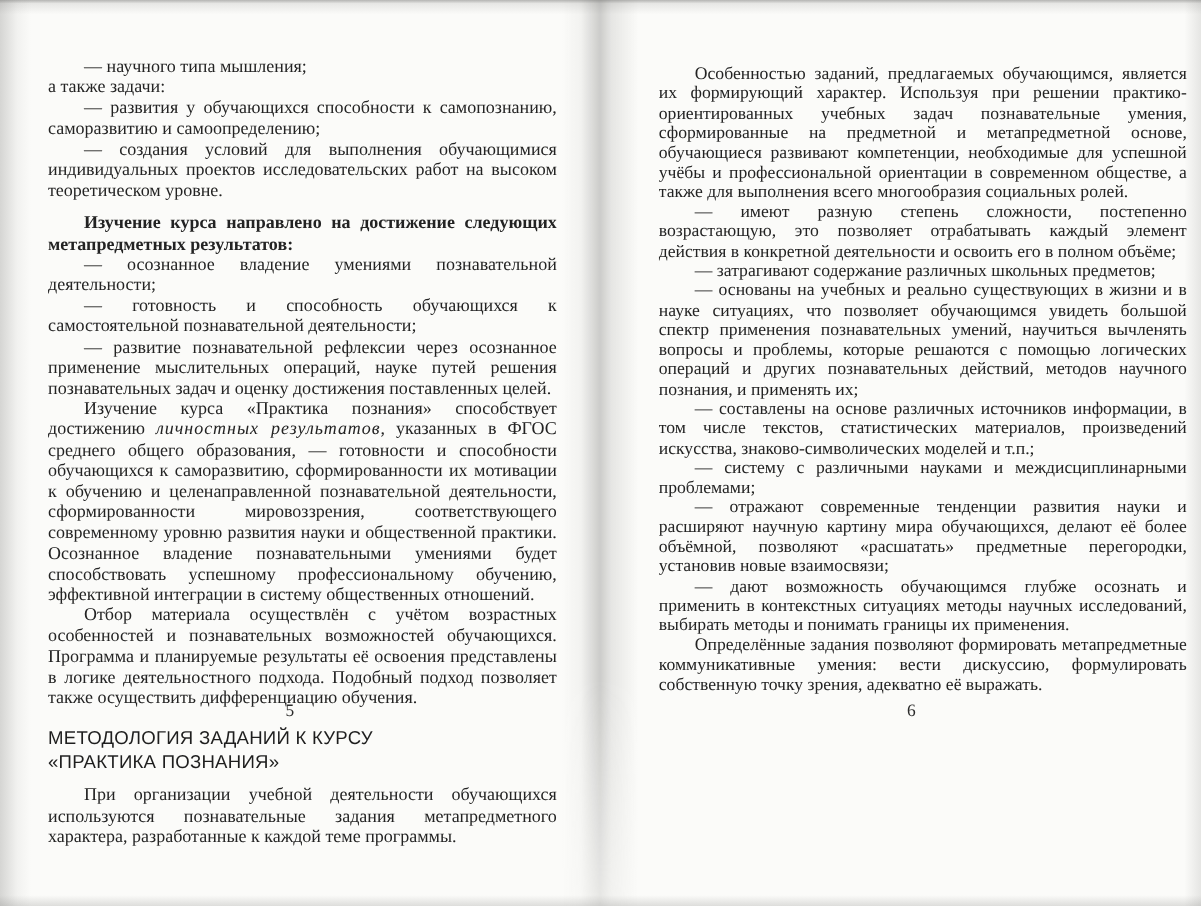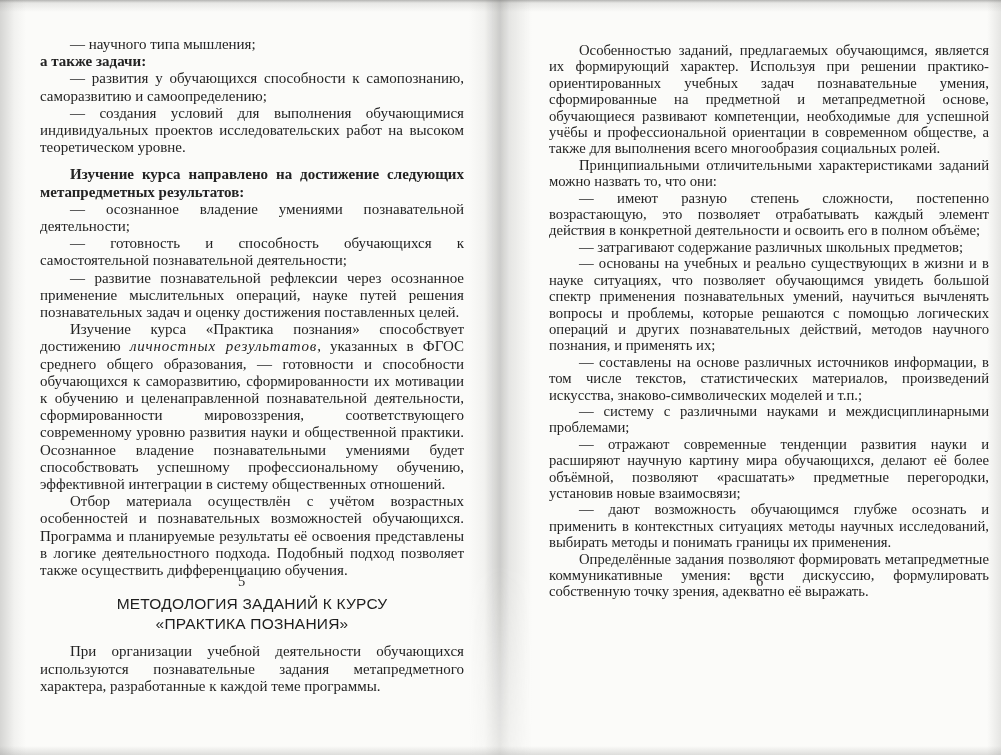--- a/index.html
+++ b/index.html
@@ -5,39 +5,39 @@
   html, body { margin:0; padding:0; }
   body {
     width:1001px; height:755px; overflow:hidden;
     background:#e7e7e5;
     font-family:"Liberation Serif","DejaVu Serif",serif;
   }
   .spread {
     position:relative; width:1001px; height:755px;
     background:#fbfbf9; color:#232323;
   }
-  .page { position:absolute; top:0; height:617px; }
+  .page { position:absolute; top:12px; height:617px; }
   .page.left  { left:0;    width:483px; }
   .page.right { left:518px; width:483px; }
   .content { position:absolute; overflow:hidden; }
   .left  .content { left:40px; top:36px; width:424px; height:676px; }
   .right .content { left:31px; top:42px; width:440px; height:662px; }
 
   .para {
     margin:0; text-indent:30px; text-align:justify;
     font-size:15px; line-height:17.2px;
     hyphens:auto; -webkit-hyphens:auto;
   }
   .right .para { font-size:14.7px; line-height:16.4px; }
-  .noindent { text-indent:0;font-weight:bold; }
+  .noindent { text-indent:0; }
   .bold { font-weight:bold;margin-top:10px; }
   .emph { font-style:italic; letter-spacing:0.8px; }
 
   .heading {
-    margin:15px 0 9px; text-align:center;
+    margin:15px 0 9px; 
     font-family:"Liberation Sans","DejaVu Sans",sans-serif;
     font-weight:400; font-size:15.5px; line-height:20px;
     color:#1e1e1e; letter-spacing:0.2px;
   }
   .heading .hl { display:block; }
 
   .pagenum {
     position:absolute; bottom:27px; left:0; width:100%;
     text-align:center; font-size:14.5px; color:#2a2a2a;
   }
@@ -84,21 +84,20 @@
         <span class="hl">«ПРАКТИКА ПОЗНАНИЯ»</span>
       </h2>
       <p class="para">При организации учебной деятельности обучающихся используются познавательные задания метапредметного характера, разработанные к каждой теме программы.</p>
     </div>
     <div class="pagenum">5</div>
   </section>
 
   <section class="page right">
     <div class="content">
       <p class="para">Особенностью заданий, предлагаемых обучающимся, является их формирующий характер. Используя при решении практико-ориентированных учебных задач познавательные умения, сформированные на предметной и метапредметной основе, обучающиеся развивают компетенции, необходимые для успешной учёбы и профессиональной ориентации в современном обществе, а также для выполнения всего многообразия социальных ролей.</p>
-      <p class="para">Принципиальными отличительными характеристиками заданий можно назвать то, что они:</p>
       <p class="para">— имеют разную степень сложности, постепенно возрастающую, это позволяет отрабатывать каждый элемент действия в конкретной деятельности и освоить его в полном объёме;</p>
       <p class="para">— затрагивают содержание различных школьных предметов;</p>
       <p class="para">— основаны на учебных и реально существующих в жизни и в науке ситуациях, что позволяет обучающимся увидеть большой спектр применения познавательных умений, научиться вычленять вопросы и проблемы, которые решаются с помощью логических операций и других познавательных действий, методов научного познания, и применять их;</p>
       <p class="para">— составлены на основе различных источников информации, в том числе текстов, статистических материалов, произведений искусства, знаково-символических моделей и т.п.;</p>
       <p class="para">— систему с различными науками и междисциплинарными проблемами;</p>
       <p class="para">— отражают современные тенденции развития науки и расширяют научную картину мира обучающихся, делают её более объёмной, позволяют «расшатать» предметные перегородки, установив новые взаимосвязи;</p>
       <p class="para">— дают возможность обучающимся глубже осознать и применить в контекстных ситуациях методы научных исследований, выбирать методы и понимать границы их применения.</p>
       <p class="para">Определённые задания позволяют формировать метапредметные коммуникативные умения: вести дискуссию, формулировать собственную точку зрения, адекватно её выражать.</p>
     </div>
     <div class="pagenum">6</div>

